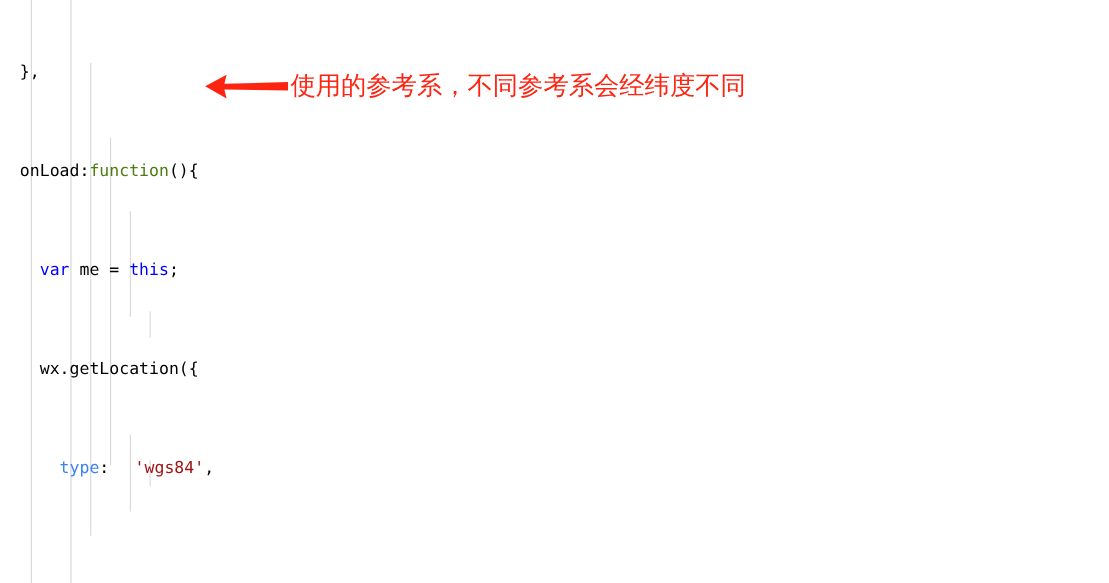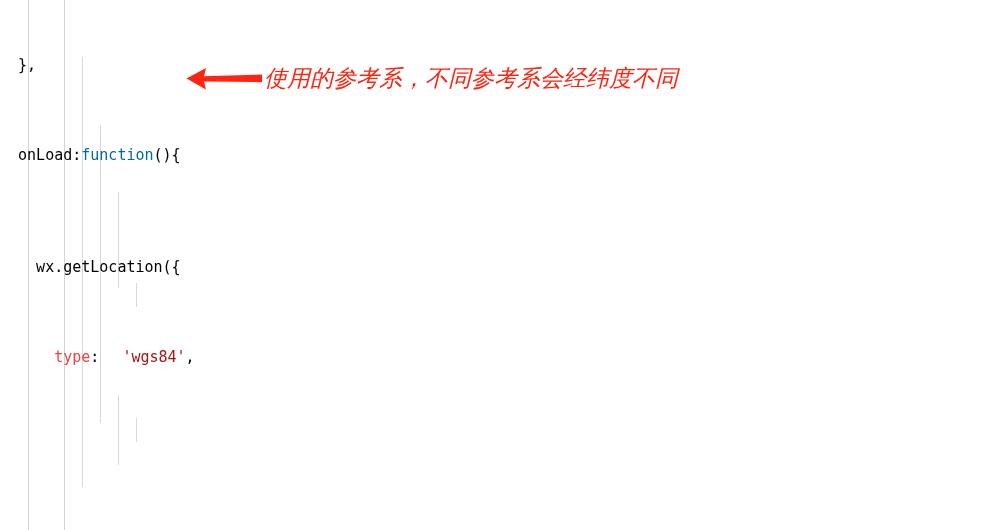--- a/index.html
+++ b/index.html
@@ -56,34 +56,33 @@
 
   
   .guide-seg {
     position: absolute;
     width: 1px;
     background: #d8d8d8;
   }
 
   
   .kw   { color: #0000ff; }   
-  .fn   { color: #0369a1; }   
-  .prop { color: #ef4444; }   
+  .fn   { color: #4d7c0f; }   
+  .prop { color: #3b82f6; }   
   .str  { color: #a31515; margin-left: 14px; }   
   .pl   { color: #000000; }   
 
   
   #annotation {
     position: absolute;
     left: 0;
     top: 0;
     width: 853px;
     height: 530px;
     pointer-events: none;
-    font-style: italic;
   }
   #anno-text {
     position: absolute;
     left: 264px;
     top: 64px;
     font-family: "DejaVu Sans", "Liberation Sans", sans-serif;
     font-size: 23px;
     line-height: 28px;
     color: #fd2412;
     white-space: nowrap;
@@ -110,20 +109,21 @@
   <div class="guide-seg" style="left:118px; top:395px; height:70px;"></div>
   <div class="guide-seg" style="left:136px; top:283px; height:24px;"></div>
   <div class="guide-seg" style="left:136px; top:418px; height:24px;"></div>
 
   <div id="code">
 
     <div class="ln"><span class="pl">  },</span></div>
 
     <div class="ln"><span class="pl">  onLoad:</span><span class="fn">function</span><span class="pl">(){</span></div>
 
+    <div class="ln"><span class="pl">    </span><span class="kw">var</span><span class="pl"> me = </span><span class="kw">this</span><span class="pl">;</span></div>
 
     <div class="ln"><span class="pl">    wx.getLocation({</span></div>
 
     <div class="ln"><span class="pl">      </span><span class="prop">type</span><span class="pl">: </span><span class="str">'wgs84'</span><span class="pl">,</span></div>
 
 
     
 
     
 

